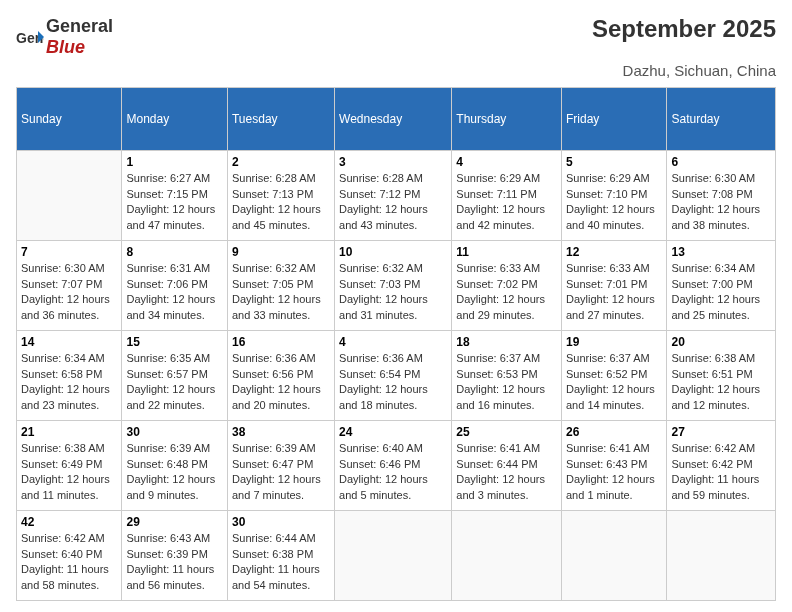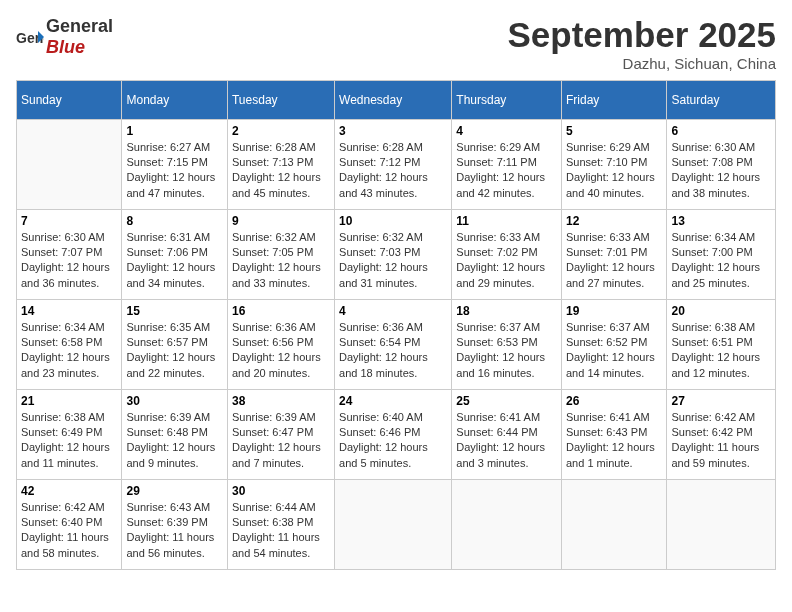--- a/index.html
+++ b/index.html
@@ -27,38 +27,39 @@
     .logo-blue { color: #b91c1c; font-style: italic; }
     .logo-icon {
       width: 28px;
       height: 28px;
       margin-right: 2px;
     }
     .title-block {
       text-align: right;
     }
     .month-title {
-      font-size: 35px;
+      font-size: 24px;
       font-weight: bold;
       color: #333;
       line-height: 1.1;
     }
     .subtitle {
       font-size: 15px;
       color: #555;
+      margin-top: 20px;
     }
     table {
       width: 100%;
       border-collapse: collapse;
       font-size: 10.5px;
     }
     thead tr th {
       background-color: #2a6db5;
       color: #fff;
-      padding: 12px 4px;
+      padding: 24px 4px;
       text-align: left;
       font-size: 12px;
       font-weight: normal;
       border: 1px solid #ccc;
     }
     tbody tr td {
       border: 1px solid #ccc;
       vertical-align: top;
       padding: 4px;
       min-height: 80px;

